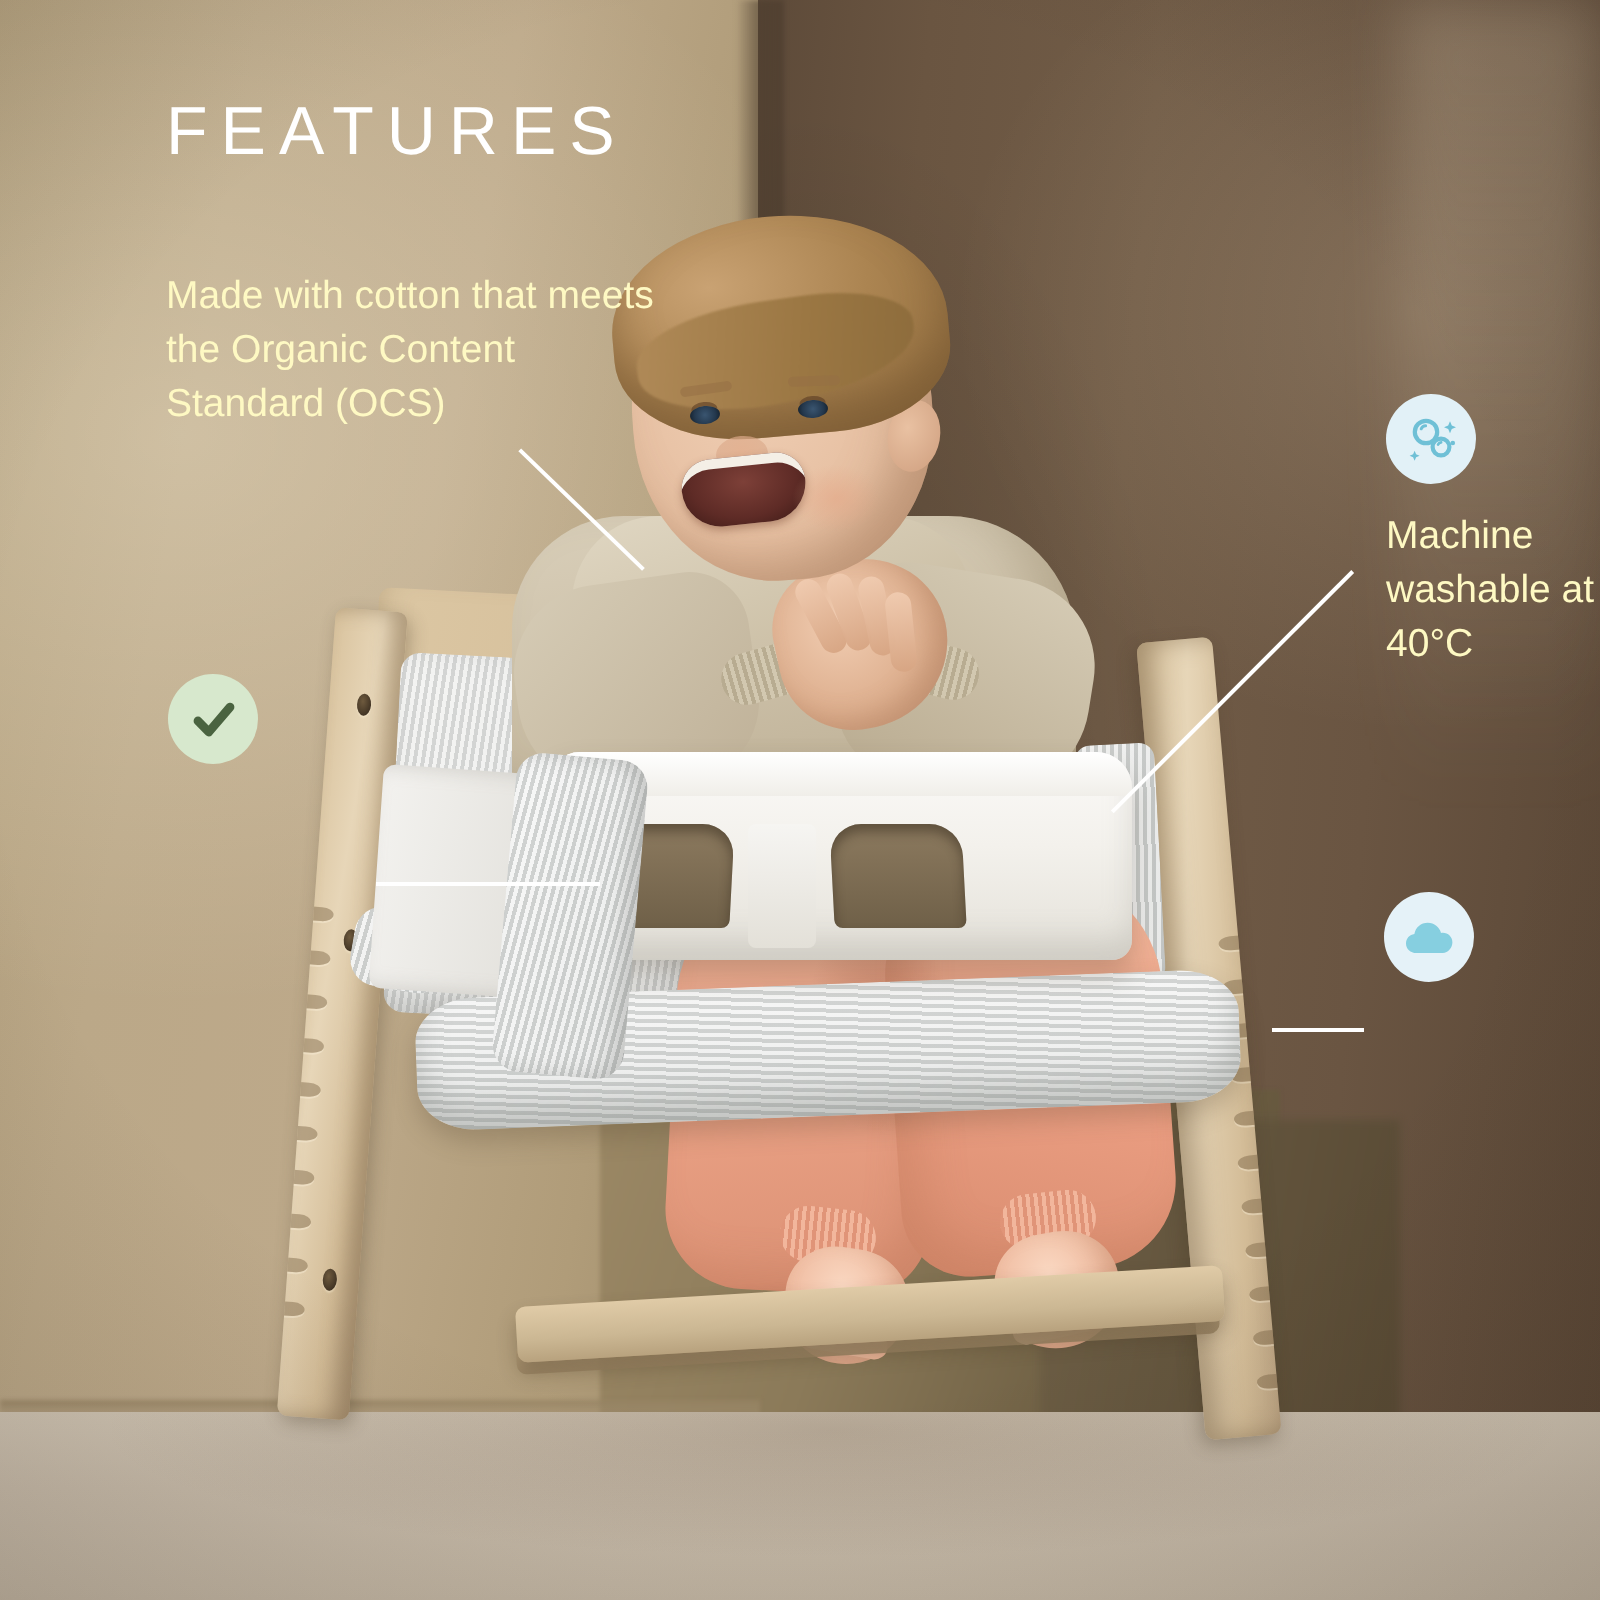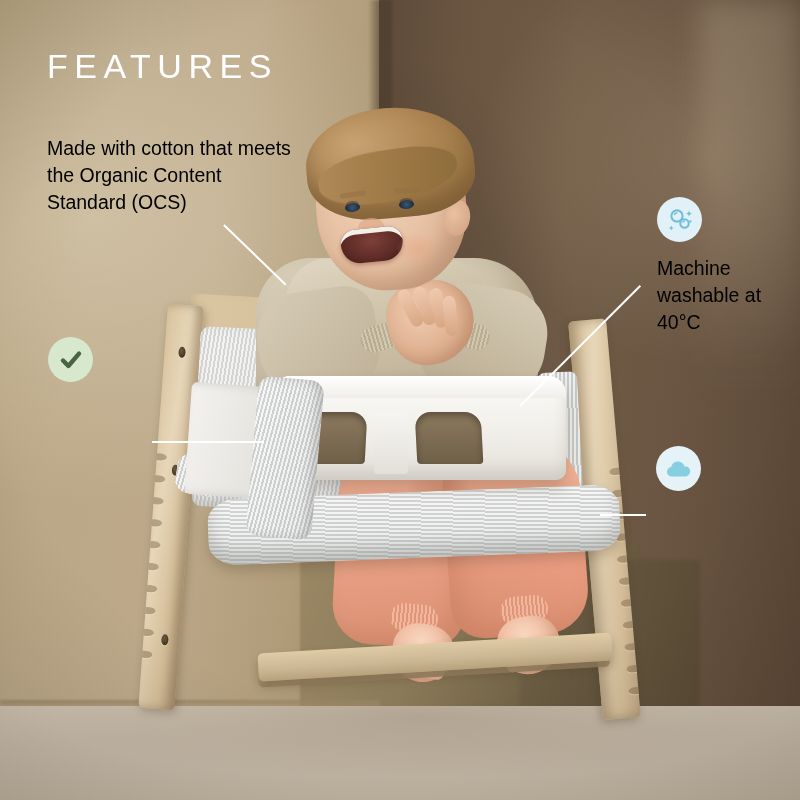--- a/index.html
+++ b/index.html
@@ -310,26 +310,26 @@
   .toes.l{ left:400px; top:664px; transform:rotate(10deg); }
   .toes.r{ left:506px; top:656px; transform:rotate(-12deg); }
 
   
   .vignette{
     position:absolute; inset:0; pointer-events:none;
     background:radial-gradient(ellipse 700px 640px at 48% 44%, rgba(0,0,0,0) 55%, rgba(40,28,16,.22) 100%);
   }
 
   
-  .anno-layer{ position:absolute; inset:0; }
+  .anno-layer{ position:absolute; inset:0;margin-left:36px; }
   .title{
     position:absolute; left:47px; top:47px;
     font-size:34px; font-weight:400; letter-spacing:6.5px; color:#fff;
   }
-  .note{ position:absolute; color:#000000; font-size:19.5px; line-height:27px; font-weight:400; }
+  .note{ position:absolute; color:#fef9c3; font-size:19.5px; line-height:27px; font-weight:400; }
   .note-ocs{ left:47px; top:135px; width:250px; }
   .note-easy{ left:47px; top:396px; width:150px; }
   .note-wash{ left:657px; top:255px; width:130px; }
   .note-soft{ left:655px; top:498px; width:140px; }
 
   .icon-circle{
     position:absolute; width:45px; height:45px; border-radius:50%;
     display:flex; align-items:center; justify-content:center;
   }
   .icon-check{ left:48px; top:337px; background:#d7e8cd; }

